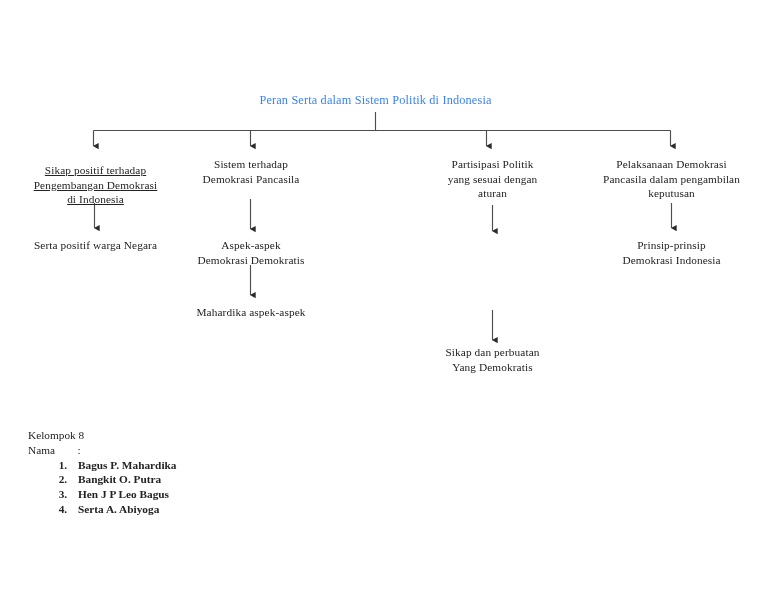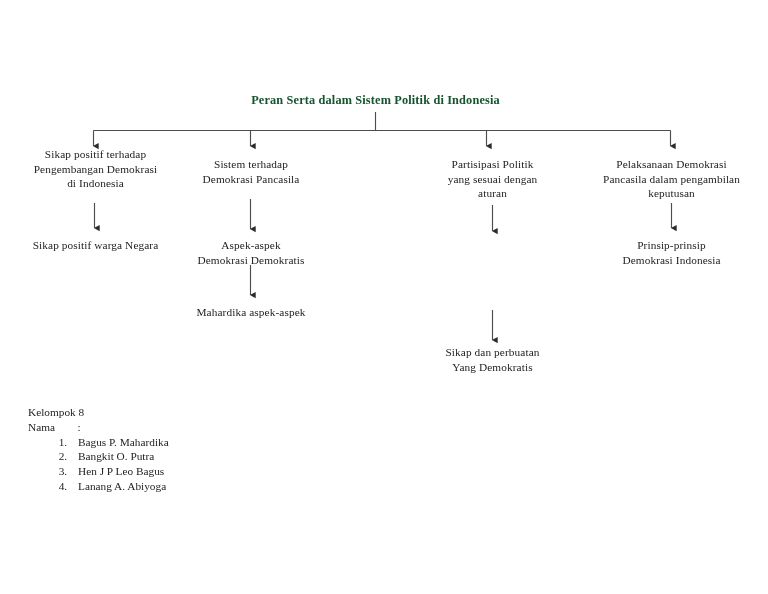--- a/index.html
+++ b/index.html
@@ -32,56 +32,57 @@
     font-size: 11.3px;
     line-height: 14.6px;
     color: #232323;
     white-space: pre-line;
     letter-spacing: 0.1px;
   }
 
   .node-title {
     position: absolute;
     text-align: center;
-    font-weight: bold;
+    font-weight: normal;
     font-size: 12.3px;
     line-height: 15px;
-    color: #14532d;
+    color: #3b82f6;
     letter-spacing: 0.15px;
   }
 
   
   #connectors {
     position: absolute;
     left: 0; top: 0;
     width: 768px;
     height: 594px;
     pointer-events: none;
   }
 
   
   #footer-block {
     position: absolute;
     left: 28px;
-    top: 405px;
+    top: 428px;
     font-size: 11.3px;
     line-height: 14.8px;
     color: #232323;
   }
   #footer-block .f-line {
     white-space: pre;
   }
   #footer-block ol.name-list {
     margin: 0;
     padding: 0 0 0 42px;
     list-style: decimal;
   }
   #footer-block ol.name-list li {
     padding-left: 8px;
     line-height: 14.8px;
+    font-weight: bold;
   }
 </style>
 </head>
 <body>
 
 <div id="diagram-canvas">
 
   <svg id="connectors" viewBox="0 0 768 594" width="768" height="594" xmlns="http://www.w3.org/2000/svg">
     <defs>
       <marker id="arrowhead" markerWidth="7" markerHeight="7" refX="3.2" refY="5.6" orient="auto" markerUnits="userSpaceOnUse">
@@ -107,25 +108,25 @@
 
       <line x1="492.5" y1="205" x2="492.5" y2="231" marker-end="url(#arrowhead)"></line>
       <line x1="492.5" y1="310" x2="492.5" y2="340" marker-end="url(#arrowhead)"></line>
 
       <line x1="671.5" y1="203" x2="671.5" y2="228" marker-end="url(#arrowhead)"></line>
     </g>
   </svg>
 
   <div class="node-title" style="left:178px; top:93px; width:395px;">Peran Serta dalam Sistem Politik di Indonesia</div>
 
-  <div class="node" style="left:8px; top:147px; width:175px;">Sikap positif terhadap
+  <div class="node" style="left:8px; top:163px; width:175px;text-decoration:underline;">Sikap positif terhadap
 Pengembangan Demokrasi
 di Indonesia</div>
 
-  <div class="node" style="left:8px; top:238px; width:175px;">Sikap positif warga Negara</div>
+  <div class="node" style="left:8px; top:238px; width:175px;">Serta positif warga Negara</div>
 
   <div class="node" style="left:168px; top:157px; width:166px;">Sistem terhadap
 Demokrasi Pancasila</div>
 
   <div class="node" style="left:168px; top:238px; width:166px;">Aspek-aspek
 Demokrasi Demokratis</div>
 
   <div class="node" style="left:168px; top:305px; width:166px;">Mahardika aspek-aspek</div>
 
   <div class="node" style="left:404px; top:157px; width:177px;">Partisipasi Politik
@@ -143,17 +144,17 @@
   <div class="node" style="left:578px; top:238px; width:187px;">Prinsip-prinsip
 Demokrasi Indonesia</div>
 
   <div id="footer-block">
     <div class="f-line">Kelompok 8</div>
     <div class="f-line">Nama        :</div>
     <ol class="name-list">
       <li>Bagus P. Mahardika</li>
       <li>Bangkit O. Putra</li>
       <li>Hen J P Leo Bagus</li>
-      <li>Lanang A. Abiyoga</li>
+      <li>Serta A. Abiyoga</li>
     </ol>
   </div>
 
 </div>
 
 </body></html>

